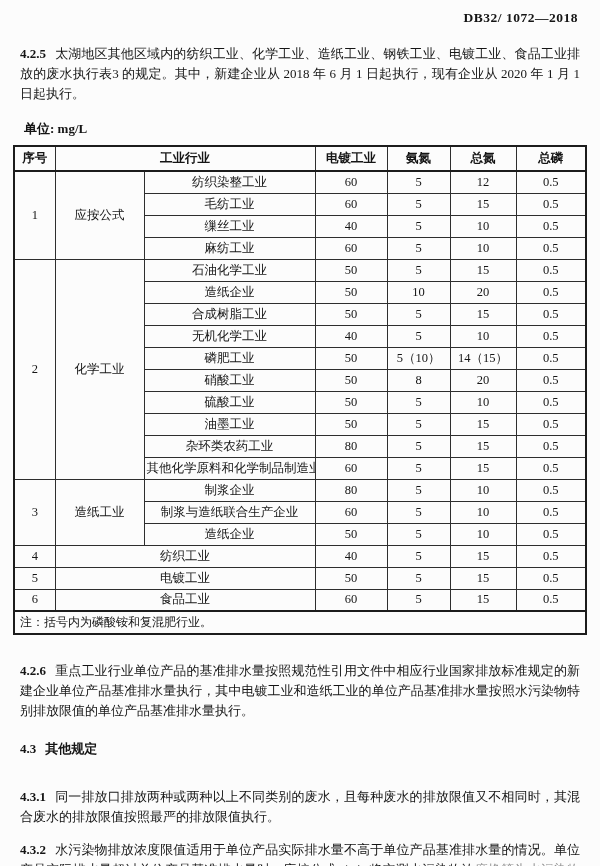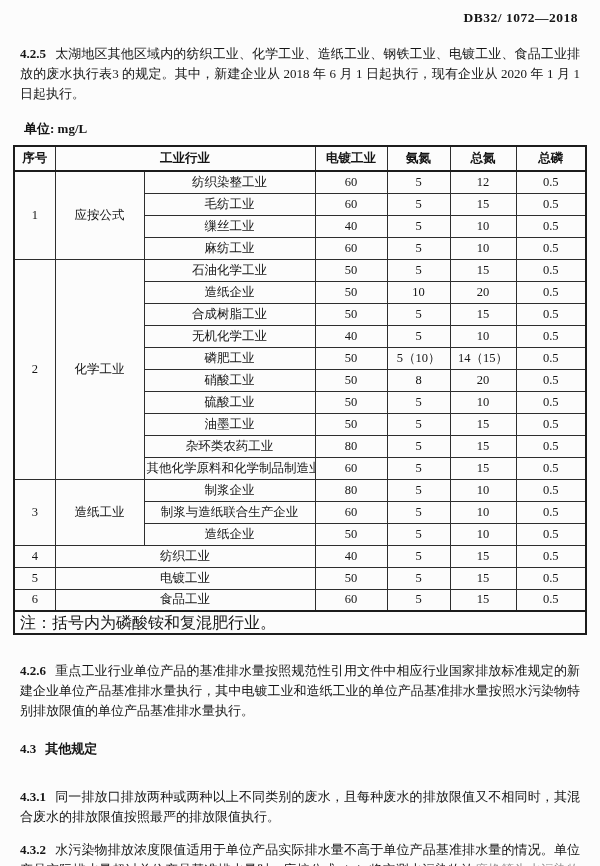--- a/index.html
+++ b/index.html
@@ -60,21 +60,21 @@
     height: 25px;
     font-weight: bold;
     border-bottom: 2px solid #1c1c1c;
   }
   td.name-cell { text-align: left; padding-left: 12px; }
   tr.note-row td {
     text-align: left;
     padding-left: 5px;
     height: 23px;
     border-top: 2px solid #1c1c1c;
-    font-size: 16px;
+    font-size: 12px;
   }
 </style>
 </head>
 <body>
 
 <div class="doc-num">DB32/ 1072—2018</div>
 
 <p class="para"><span class="clause-num">4.2.5</span><span>太湖地区其他区域内的纺织工业、化学工业、造纸工业、钢铁工业、电镀工业、食品工业排放的废水执行表3 的规定。其中，新建企业从 2018 年 6 月 1 日起执行，现有企业从 2020 年 1 月 1 日起执行。</span></p>
 
 <div class="table-caption">

